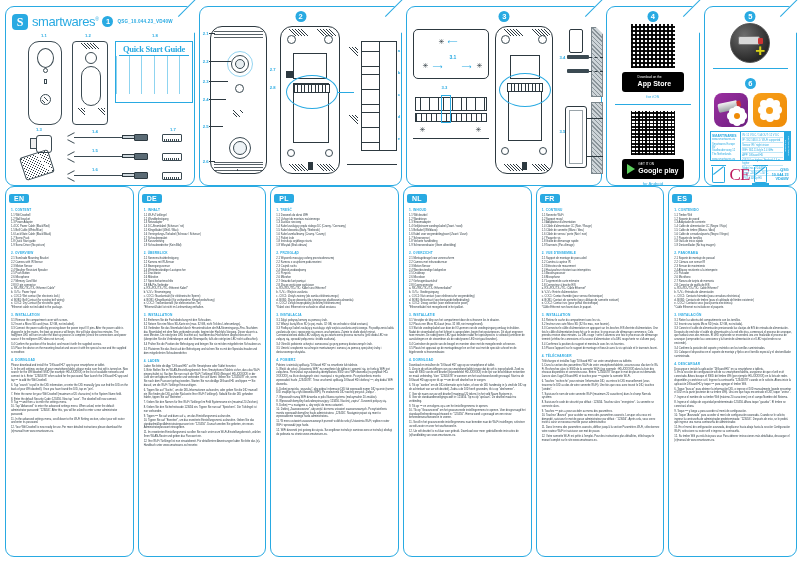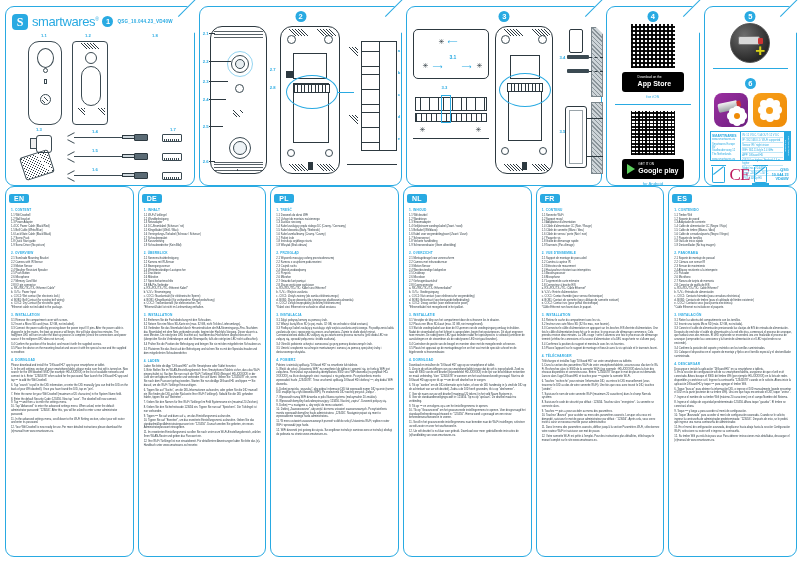--- a/index.html
+++ b/index.html
@@ -292,20 +292,32 @@
         <span class="lbl" style="left:75px;top:2px">1.2</span>
         <div style="position:absolute;left:62px;top:10px;width:36px;height:84px;border:1px solid #3b4a52;border-radius:4px;">
           <div class="hatch" style="position:absolute;left:1px;right:1px;top:1px;height:6px;"></div>
           <div class="circle-o" style="left:12px;top:10px;width:12px;height:12px;"></div>
           <div style="position:absolute;left:8px;top:24px;width:20px;height:40px;border:0.8px solid #3b4a52;border-radius:10px;"></div>
           <div class="hatch" style="position:absolute;left:2px;bottom:6px;width:10px;height:10px;"></div>
           <div class="hatch" style="position:absolute;right:2px;bottom:6px;width:10px;height:10px;"></div>
         </div>
 
         <span class="lbl" style="left:142px;top:2px">1.8</span>
+        <div class="qsg-box" style="left:105px;top:10px;width:78px;height:62px;">
+          <div class="qsg-title">Quick Start Guide</div>
+          <div style="height:1px;background:#29aae2;margin:1px 3px 0;"></div>
+          <div class="qsg-cols">
+              <div></div>
+              <div></div>
+              <div></div>
+              <div></div>
+              <div></div>
+              <div></div>
+            </div>
+        </div>
 
         <span class="lbl" style="left:26px;top:96px">1.3</span>
         <div style="position:absolute;left:10px;top:104px;width:44px;height:46px;">
           <div style="position:absolute;left:16px;top:0;width:16px;height:18px;border:1px solid #3b4a52;border-radius:3px;background:#fff;"></div>
           <div style="position:absolute;left:10px;top:3px;width:7px;height:11px;border:1px solid #3b4a52;background:#eee;"></div>
           <div class="hatch" style="position:absolute;left:2px;top:18px;width:30px;height:24px;border:1px solid #3b4a52;border-radius:3px;transform:rotate(-18deg);"></div>
         </div>
 
         <span class="lbl" style="left:82px;top:98px">1.4</span>
         <span class="lbl" style="left:82px;top:117px">1.5</span>

